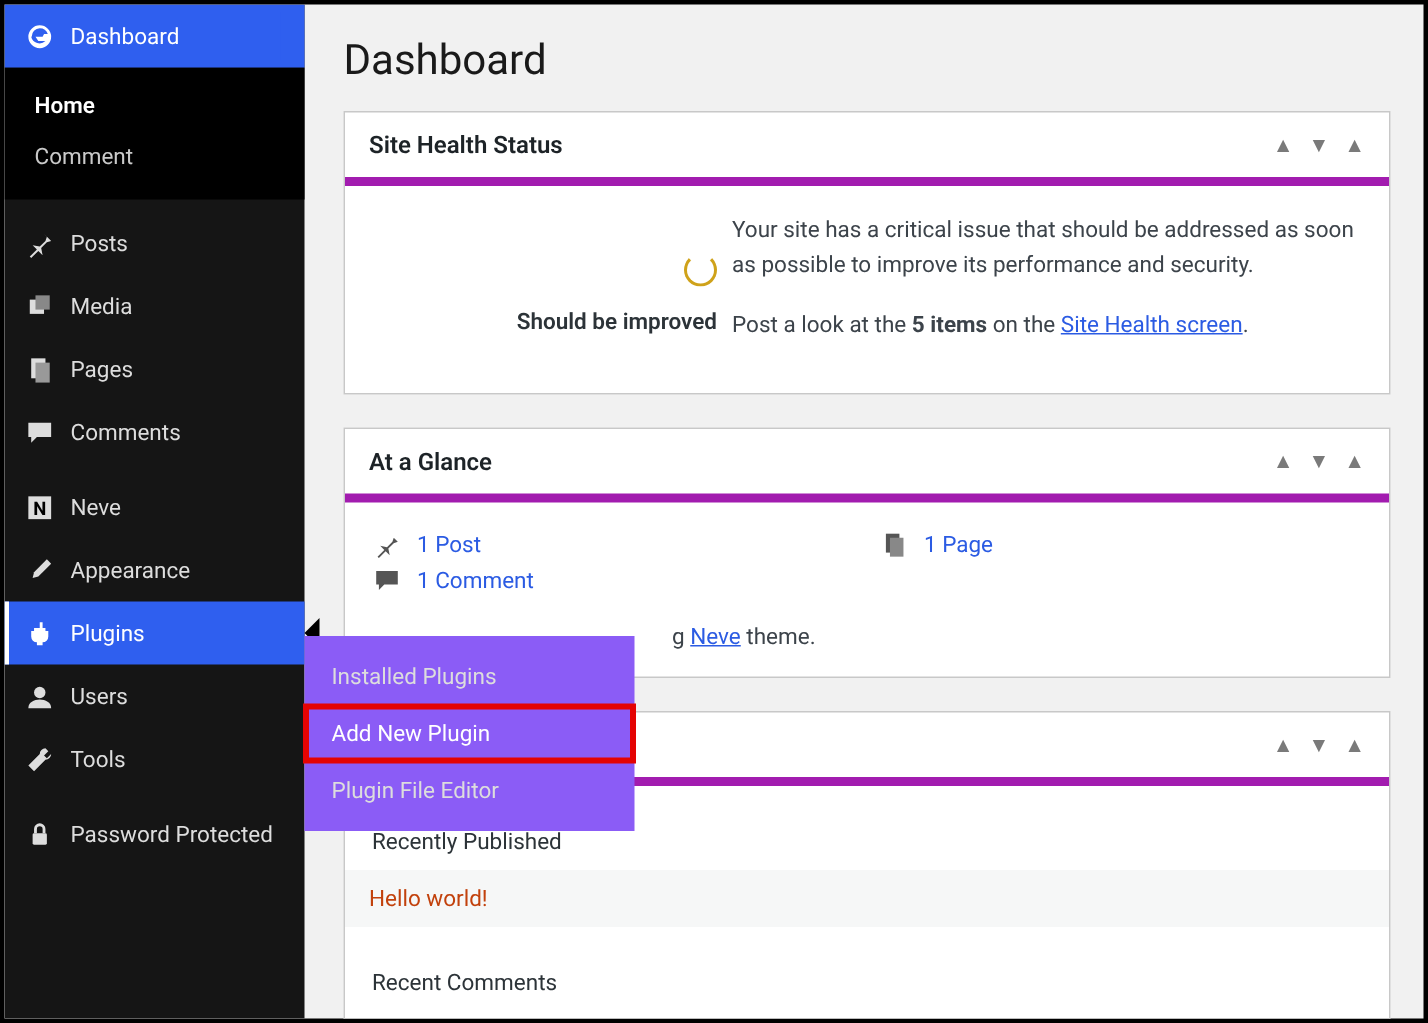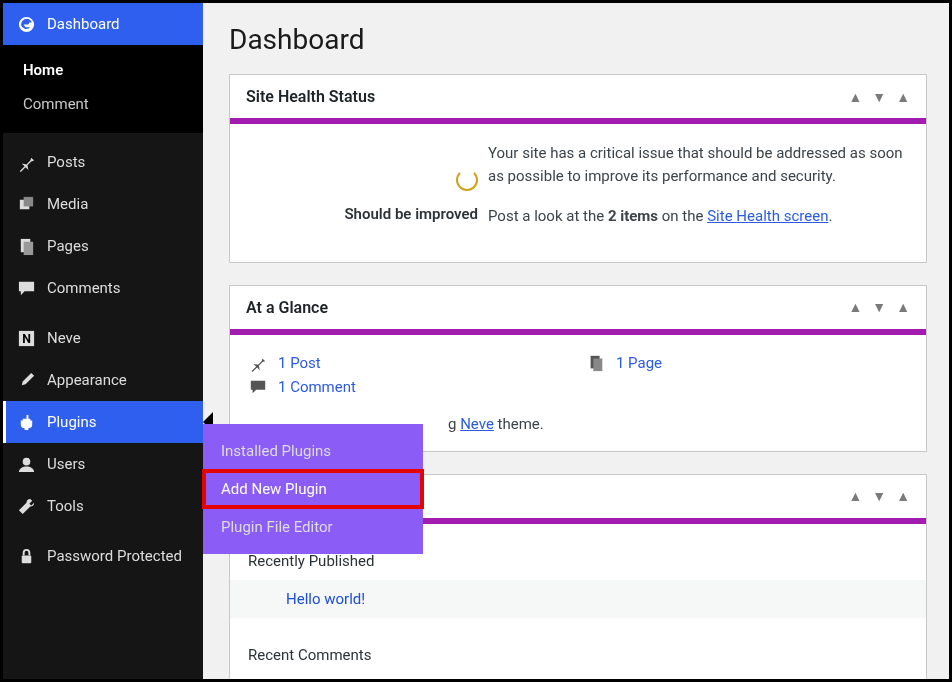--- a/index.html
+++ b/index.html
@@ -58,21 +58,21 @@
   .glance-col { display: flex; flex-direction: column; gap: 4px; }
   .glance-item { display: flex; align-items: center; gap: 10px; color: #2b5be3; font-size: 15px; cursor: pointer; }
   .glance-item .gi-icon { color: #555d66; width: 20px; height: 20px; display: inline-flex; align-items: center; justify-content: center; }
   .glance-item .gi-icon svg { width: 18px; height: 18px; }
   .running { margin-top: 18px; color: #3c434a; font-size: 15px; }
 
   
   .sect-head { font-size: 15px; color: #2c3338; padding: 10px 0 10px 0; }
   .pub-row { display: flex; gap: 40px; background: #f6f7f7; padding: 10px 16px; margin: 0 -18px; font-size: 15px; }
   .pub-date { color: #6a6f75; }
-  .pub-link { color: #1d4ed8; cursor: pointer; margin-left: 40px; }
+  .pub-link { color: #c2410c; cursor: pointer; }
 
 </style>
 </head>
 <body>
 
 <div class="wrap">
   <div class="sidebar">
 
     <div class="menu-item active">
       <span class="menu-icon">
@@ -212,21 +212,21 @@
       </div>
       <div class="panel-body">
         <div class="health-row">
           <div class="health-left">
             <div class="spinner"></div>
             <div class="health-label">Should be improved</div>
           </div>
           <div class="health-right">
             <p>Your site has a critical issue that should be addressed as soon as possible to improve its performance and security.</p>
             <p>
-              <span>Post a look at the </span><span class="bold">2 items</span><span> on the </span><a class="link">Site Health screen</a><span>.</span>
+              <span>Post a look at the </span><span class="bold">5 items</span><span> on the </span><a class="link">Site Health screen</a><span>.</span>
             </p>
           </div>
         </div>
       </div>
     </div>
 
     <div class="panel">
       <div class="panel-head">
         <div class="panel-title">At a Glance</div>
         <div class="caret-group">

